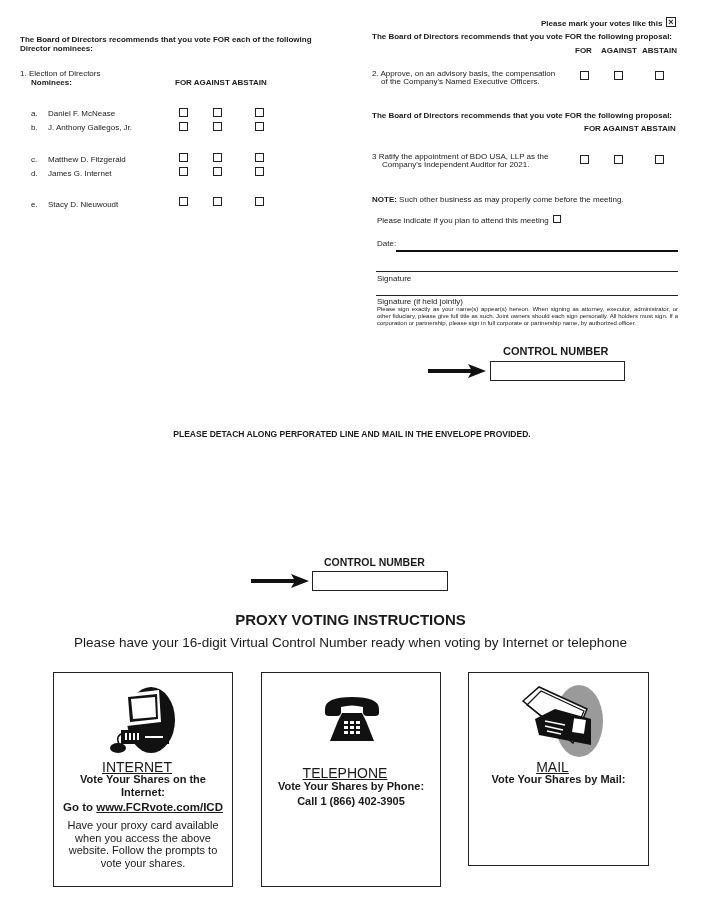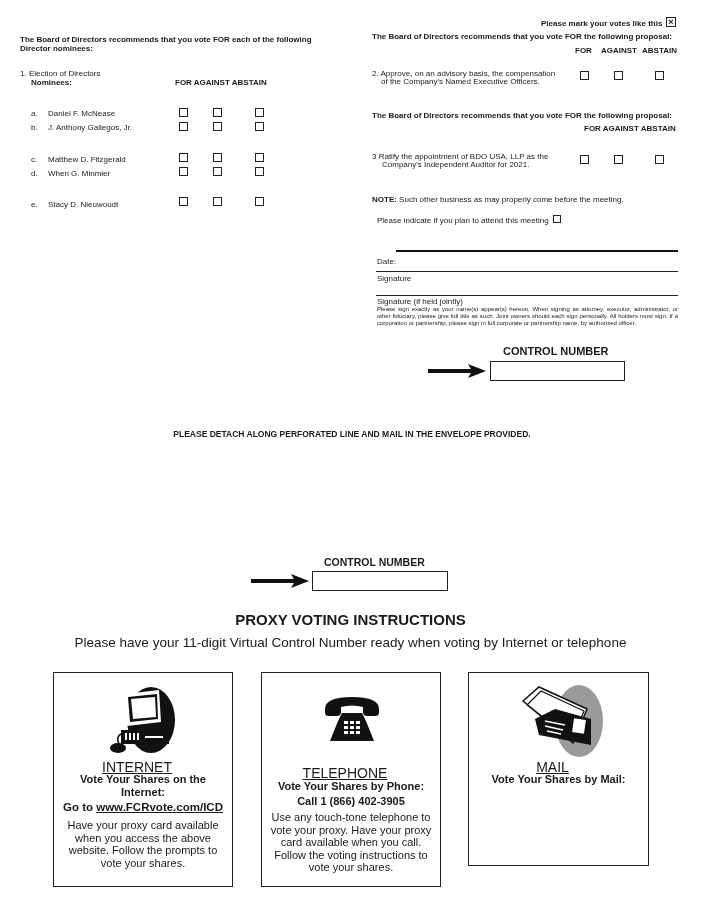--- a/index.html
+++ b/index.html
@@ -43,21 +43,21 @@
 </div>
 <div>
   <div class="abs t8" style="left:31px;top:155px;">c.</div>
   <div class="abs t8" style="left:48px;top:155px;">Matthew D. Fitzgerald</div>
   <div class="cb" style="left:179px;top:153px;"></div>
   <div class="cb" style="left:213px;top:153px;"></div>
   <div class="cb" style="left:255px;top:153px;"></div>
 </div>
 <div>
   <div class="abs t8" style="left:31px;top:169px;">d.</div>
-  <div class="abs t8" style="left:48px;top:169px;">When G. Minmier</div>
+  <div class="abs t8" style="left:48px;top:169px;">James G. Internet</div>
   <div class="cb" style="left:179px;top:167px;"></div>
   <div class="cb" style="left:213px;top:167px;"></div>
   <div class="cb" style="left:255px;top:167px;"></div>
 </div>
 <div>
   <div class="abs t8" style="left:31px;top:200px;">e.</div>
   <div class="abs t8" style="left:48px;top:200px;">Stacy D. Nieuwoudt</div>
   <div class="cb" style="left:179px;top:197px;"></div>
   <div class="cb" style="left:213px;top:197px;"></div>
   <div class="cb" style="left:255px;top:197px;"></div>
@@ -84,21 +84,21 @@
 <div class="abs t8" style="left:382px;top:160px;">Company's Independent Auditor for 2021.</div>
 <div class="cb" style="left:580px;top:155px;"></div>
 <div class="cb" style="left:614px;top:155px;"></div>
 <div class="cb" style="left:655px;top:155px;"></div>
 
 <div class="abs t8" style="left:372px;top:195px;"><span class="b">NOTE:</span><span> Such other business as may properly come before the meeting.</span></div>
 
 <div class="abs t8" style="left:377px;top:216px;">Please indicate if you plan to attend this meeting</div>
 <div class="cb" style="left:553px;top:215px;width:8px;height:8px;"></div>
 
-<div class="abs t8" style="left:377px;top:257px;">Date:</div>
+<div class="abs t8" style="left:377px;top:239px;">Date:</div>
 <div class="line thick" style="left:396px;top:250px;width:282px;"></div>
 
 <div class="line" style="left:376px;top:271px;width:302px;"></div>
 <div class="abs t8" style="left:377px;top:274px;">Signature</div>
 
 <div class="line" style="left:376px;top:295px;width:302px;"></div>
 <div class="abs t8" style="left:377px;top:297px;">Signature (if held jointly)</div>
 
 <div class="abs" style="left:377px;top:306px;width:301px;font-size:6px;line-height:7px;text-align:justify;">Please sign exactly as your name(s) appear(s) hereon. When signing as attorney, executor, administrator, or other fiduciary, please give full title as such. Joint owners should each sign personally. All holders must sign. If a corporation or partnership, please sign in full corporate or partnership name, by authorized officer.</div>
 
@@ -112,21 +112,21 @@
 <div class="abs b" style="left:3px;right:0;top:429px;text-align:center;font-size:8.5px;">PLEASE DETACH ALONG PERFORATED LINE AND MAIL IN THE ENVELOPE PROVIDED.</div>
 
 <div class="abs b" style="left:324px;top:556px;font-size:10.5px;">CONTROL NUMBER</div>
 <svg class="arrow" style="left:251px;top:574px;" width="58" height="14">
   <rect x="0" y="5" width="44" height="4" fill="#111"></rect>
   <polygon points="40,0 58,7 40,14 44,7" fill="#111"></polygon>
 </svg>
 <div class="ctrl-box" style="left:312px;top:571px;width:136px;height:20px;"></div>
 
 <div class="abs b" style="left:0;right:0;top:611px;text-align:center;font-size:15px;">PROXY VOTING INSTRUCTIONS</div>
-<div class="abs" style="left:0;right:0;top:635px;text-align:center;font-size:13.5px;">Please have your 11-digit Virtual Control Number ready when voting by Internet or telephone</div>
+<div class="abs" style="left:0;right:0;top:635px;text-align:center;font-size:13.5px;">Please have your 16-digit Virtual Control Number ready when voting by Internet or telephone</div>
 
 <div class="panel" style="left:53px;width:180px;height:215px;">
   <svg style="position:absolute;left:53px;top:13px;" width="74" height="72" viewBox="0 0 74 72">
     <ellipse cx="44" cy="34" rx="24" ry="33" fill="#111"></ellipse>
     <polygon points="18,8 52,4 54,36 20,40" fill="#fff"></polygon>
     <polygon points="21,11 50,8 51,33 23,36" fill="#111"></polygon>
     <polygon points="24,13 48,11 49,31 26,33" fill="#fff"></polygon>
     <rect x="14" y="44" width="48" height="14" fill="#111"></rect>
     <rect x="18" y="47" width="2" height="7" fill="#fff"></rect>
     <rect x="22" y="47" width="2" height="7" fill="#fff"></rect>
@@ -154,21 +154,20 @@
         <rect x="28" y="31" width="4" height="3"></rect>
         <rect x="34" y="31" width="4" height="3"></rect>
       <rect x="22" y="36" width="4" height="3"></rect>
         <rect x="28" y="36" width="4" height="3"></rect>
         <rect x="34" y="36" width="4" height="3"></rect>
     </g>
   </svg>
   <div class="ttl" style="top:92px;">TELEPHONE</div>
   <div class="sub" style="top:107px;">Vote Your Shares by Phone:</div>
   <div class="sub" style="top:122px;">Call 1 (866) 402-3905</div>
-  <div class="body" style="top:138px;">Use any touch-tone telephone to vote your proxy. Have your proxy card available when you call. Follow the voting instructions to vote your shares.</div>
 </div>
 
 <div class="panel" style="left:468px;width:181px;height:194px;">
   <svg style="position:absolute;left:48px;top:10px;" width="90" height="76" viewBox="0 0 90 76">
     <ellipse cx="62" cy="38" rx="24" ry="36" fill="#9a9a9a"></ellipse>
     <polygon points="6,18 22,4 70,26 56,60" fill="#fff" stroke="#111" stroke-width="1.5"></polygon>
     <polygon points="10,22 24,8 67,28 55,56" fill="none" stroke="#111" stroke-width="1.2"></polygon>
     <path d="M18 36 L38 26 L74 36 L74 62 L22 52 Z" fill="#111"></path>
     <rect x="56" y="36" width="12" height="14" fill="#fff" transform="rotate(8 62 43)"></rect>
     <line x1="28" y1="38" x2="48" y2="42" stroke="#fff" stroke-width="1.5"></line>

